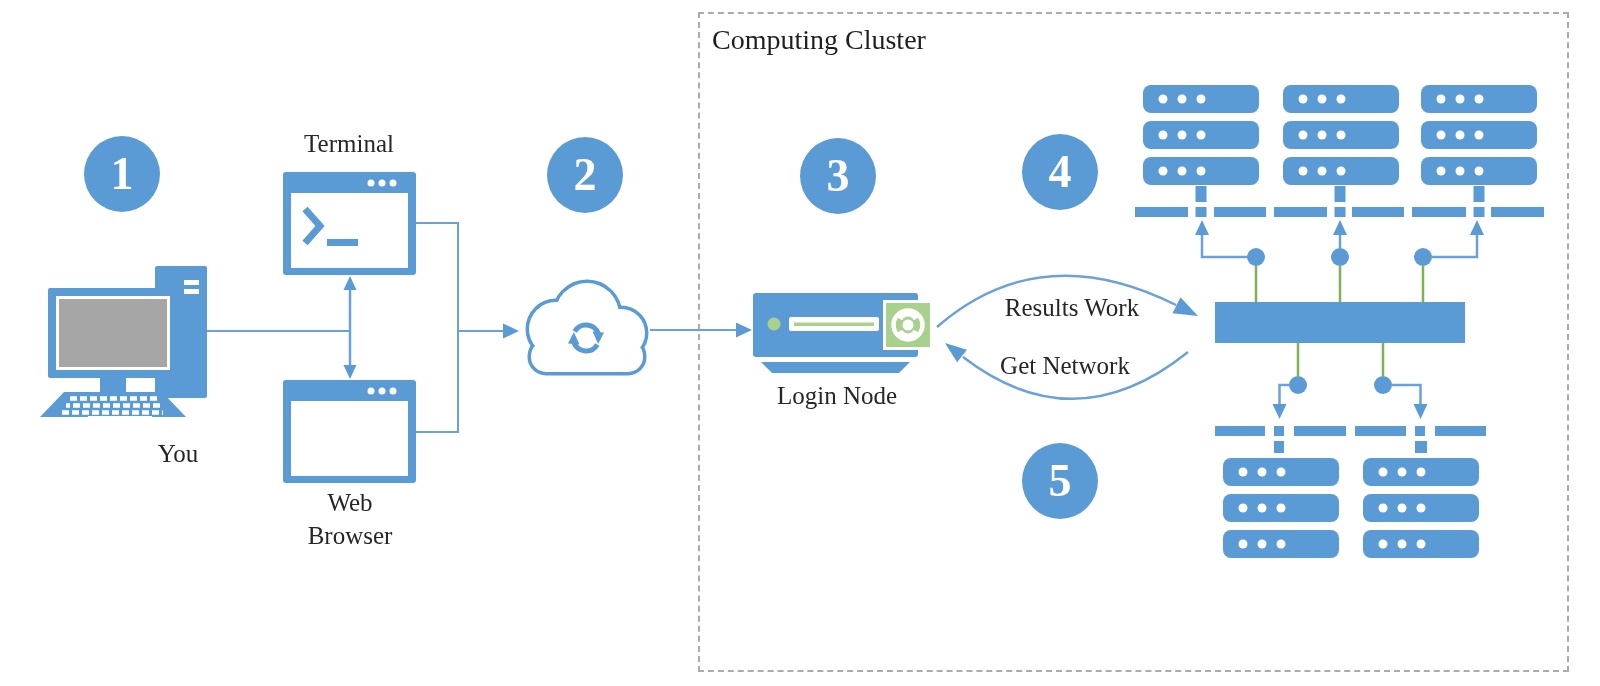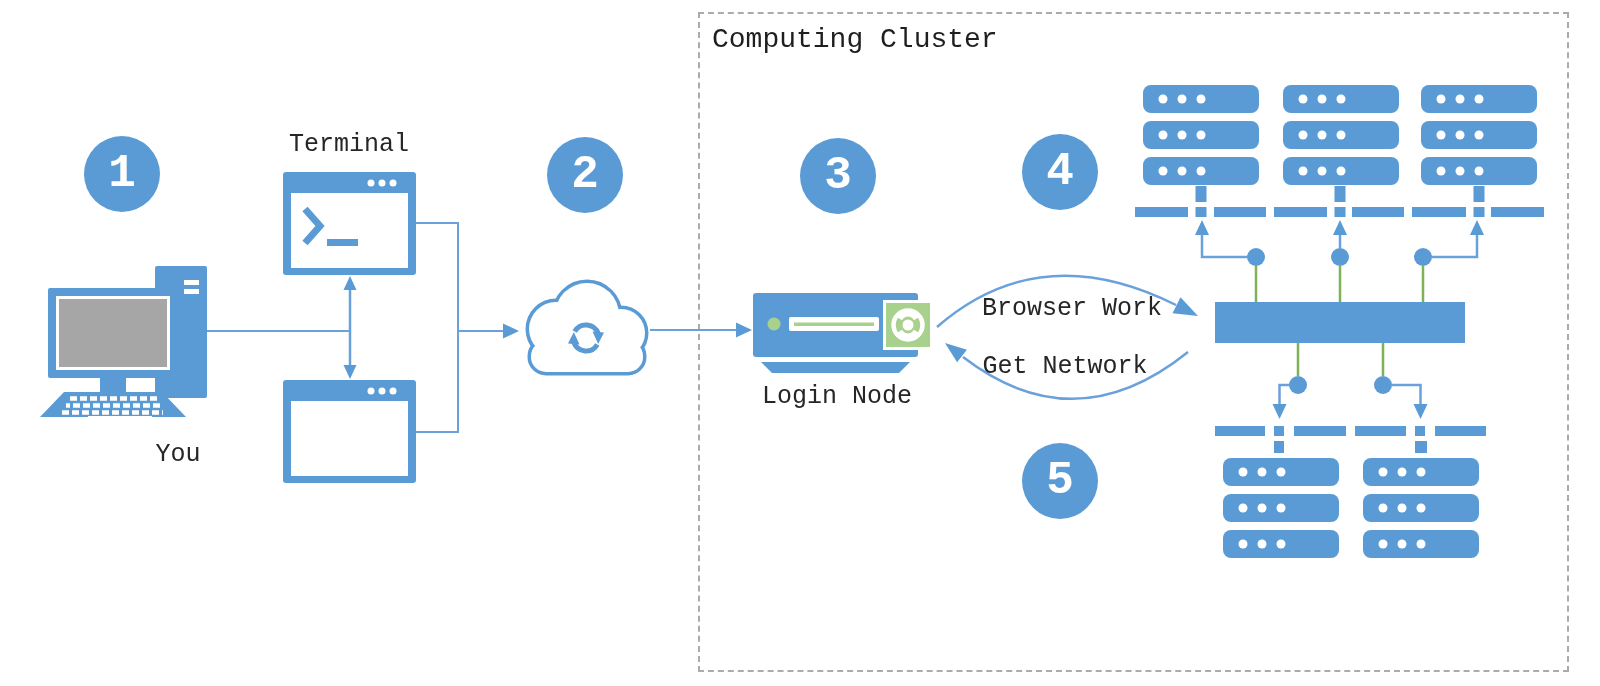--- a/index.html
+++ b/index.html
@@ -1,18 +1,18 @@
 <!DOCTYPE html>
 <html><head>
 <meta charset="utf-8">
 <style>
   html,body{margin:0;padding:0;background:#ffffff;}
   #stage{
     position:relative;width:1600px;height:686px;background:#ffffff;overflow:hidden;
-    font-family:Liberation Mono, monospace;color:#262626;
+    font-family:Liberation Serif, serif;color:#262626;
   }
   #cluster-box{
     position:absolute;left:698px;top:12px;width:867px;height:656px;
     border:2px dashed #ababab;z-index:0;background:transparent;
   }
   #cluster-title{
     position:absolute;left:712px;top:24px;font-size:28px;color:#1f1f1f;z-index:3;white-space:nowrap;
   }
   svg.layer{position:absolute;left:0;top:0;z-index:1;}
   .badge{
@@ -34,22 +34,26 @@
   <div id="cluster-title">Computing Cluster</div>
 
   <div class="badge" style="left:84px;top:136px;"><span>1</span></div>
   <div class="badge" style="left:547px;top:137px;"><span>2</span></div>
   <div class="badge" style="left:800px;top:138px;"><span>3</span></div>
   <div class="badge" style="left:1022px;top:134px;"><span>4</span></div>
   <div class="badge" style="left:1022px;top:443px;"><span>5</span></div>
 
   <div class="lbl" style="left:349px;top:130px;text-align:right;">Terminal</div>
   <div class="lbl" style="left:138px;top:440px;margin-left:40px;">You</div>
+  <div class="lbl" style="left:350px;top:486px;">
+    <span class="line">Web</span>
+    <span class="line">Browser</span>
+  </div>
   <div class="lbl" style="left:837px;top:382px;">Login Node</div>
-  <div class="lbl" style="left:1072px;top:294px;">Browser Work</div>
+  <div class="lbl" style="left:1072px;top:294px;">Results Work</div>
   <div class="lbl" style="left:1065px;top:352px;">Get Network</div>
 
   <svg class="layer" width="1600" height="686" viewBox="0 0 1600 686">
     <defs>
       <g id="srv-row">
         <rect width="116" height="28" rx="8" fill="#5b9bd5"></rect>
         <circle cx="20" cy="14" r="4.5" fill="#ffffff"></circle>
         <circle cx="39" cy="14" r="4.5" fill="#ffffff"></circle>
         <circle cx="58" cy="14" r="4.5" fill="#ffffff"></circle>
       </g>

